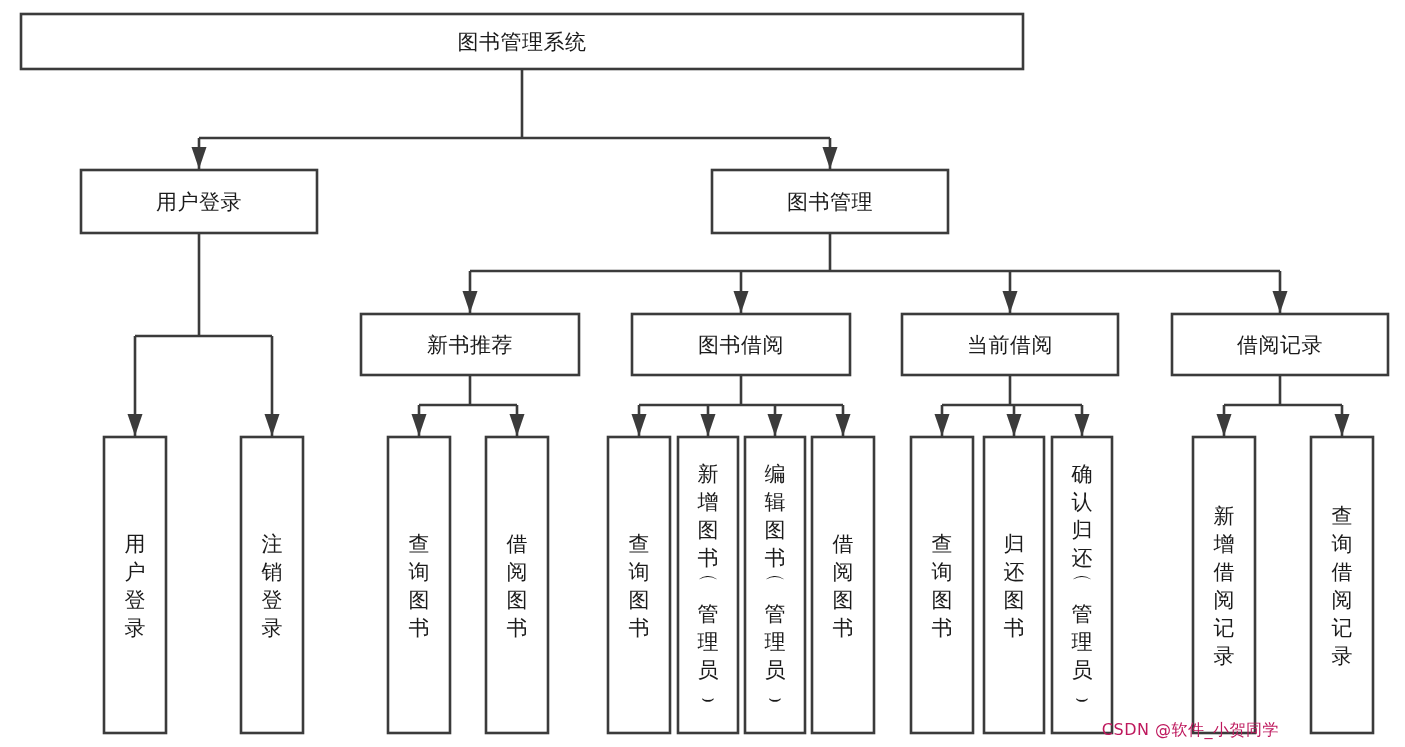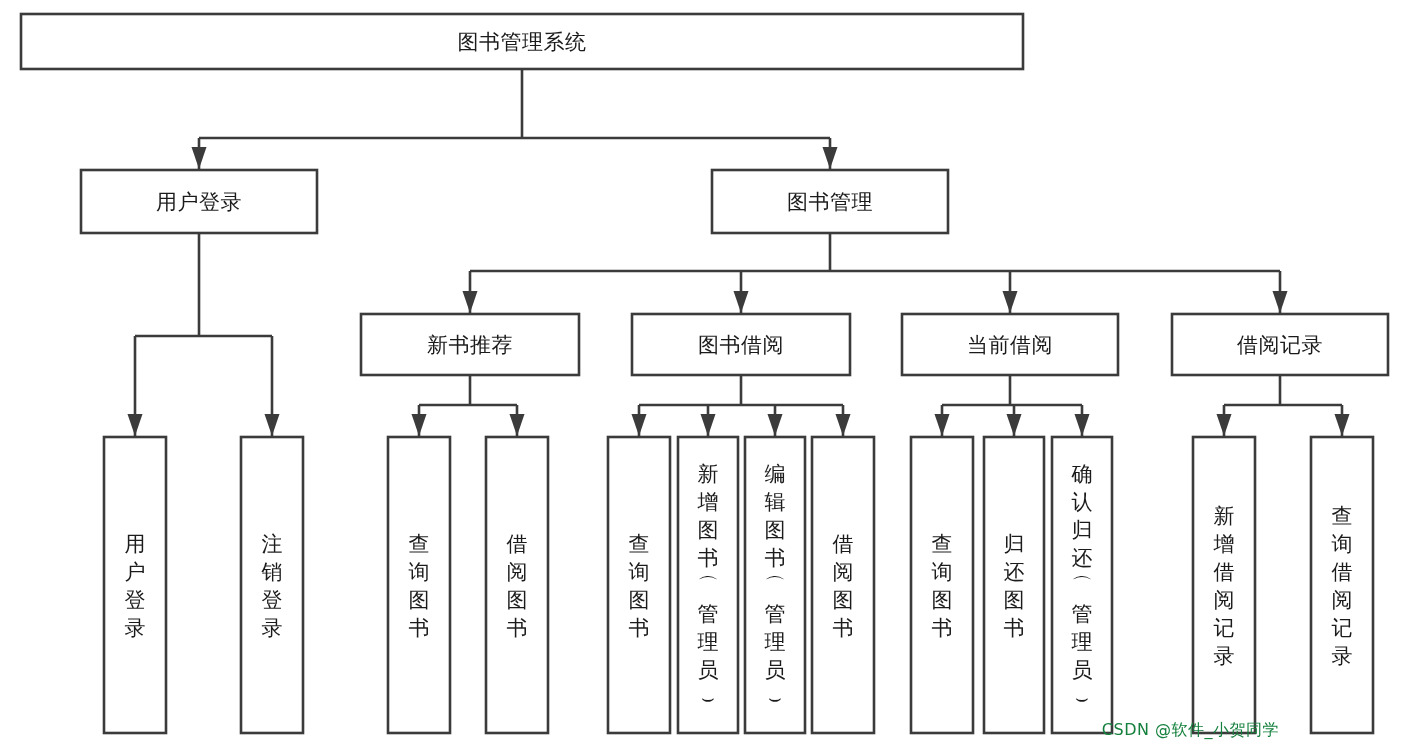--- a/index.html
+++ b/index.html
@@ -56,21 +56,21 @@
   .arrow-head {
     fill: #3b3b3b;
     stroke: none;
   }
   .watermark-text {
     position: absolute;
     right: 8px;
     bottom: 6px;
     font-family: "DejaVu Sans", "Liberation Sans", sans-serif;
     font-size: 16px;
-    color: #15803d;
+    color: #be185d;
     white-space: nowrap;
     pointer-events: none;
     letter-spacing: 0.5px;
   }
 </style>
 </head>
 <body>
 
 <div id="diagram-root">
   <svg class="diagram-canvas" viewBox="0 0 1405 747" xmlns="http://www.w3.org/2000/svg">

